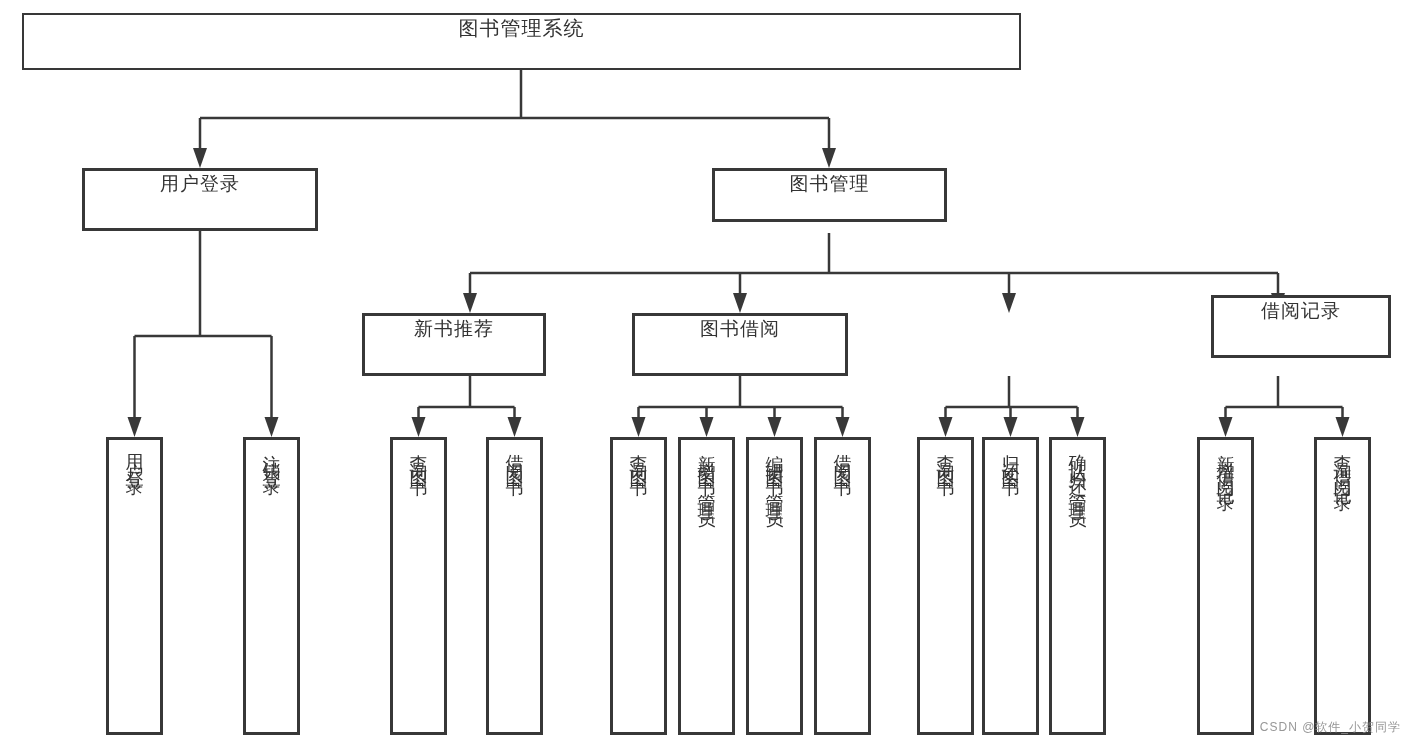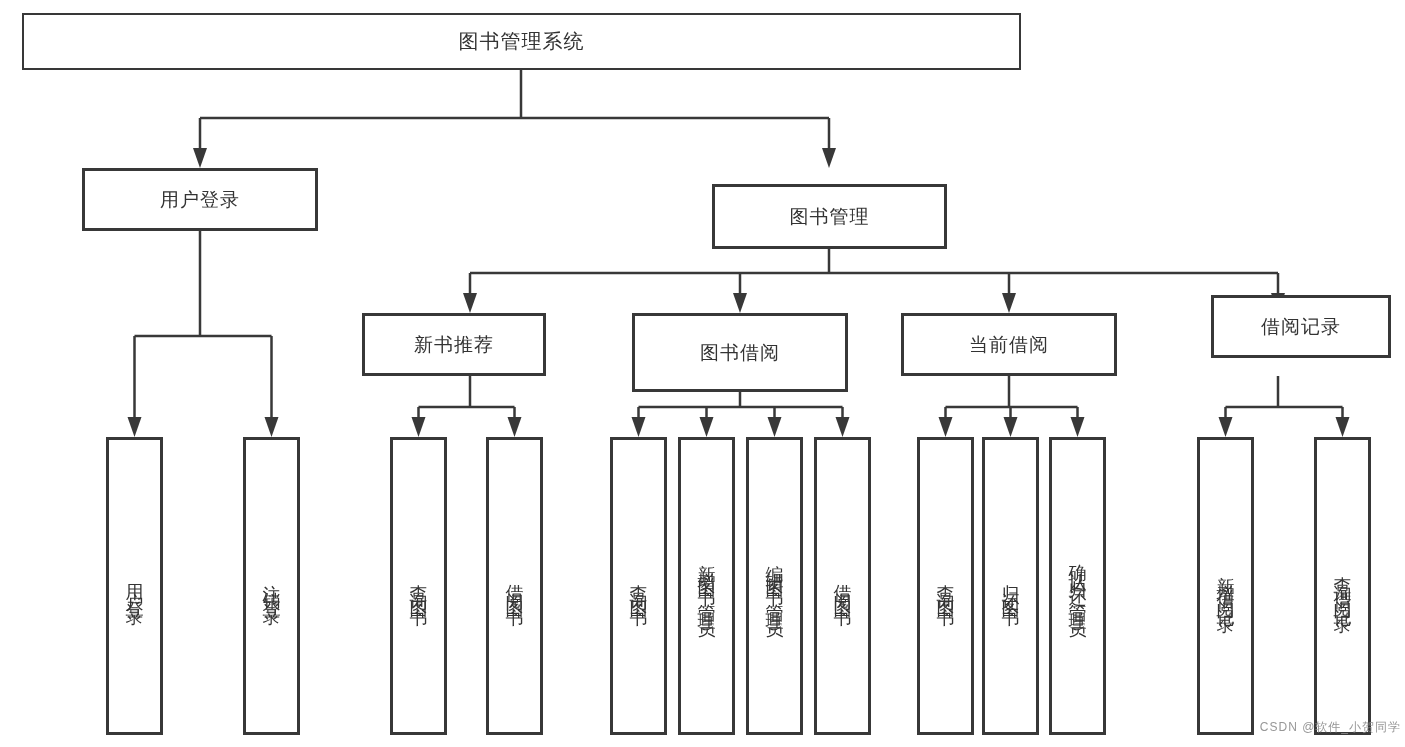--- a/index.html
+++ b/index.html
@@ -10,21 +10,21 @@
     font-family:"Liberation Sans","DejaVu Sans",sans-serif;
     overflow:hidden;
   }
   .connectors{position:absolute;left:0;top:0;width:1405px;height:747px;}
   .box{
     position:absolute;
     box-sizing:border-box;
     background:#ffffff;
     border:3px solid #383838;
     display:flex;
-    align-items:center;
+    align-items:flex-start;
     justify-content:center;
     color:#333333;
     z-index:2;
   }
   .root-box{border-width:2px;font-size:20px;letter-spacing:1px;}
   .mid-box{font-size:19px;letter-spacing:1px;}
   .leaf{top:437px;width:57px;height:298px;}
   .vtext{
     writing-mode:vertical-rl;
     text-orientation:mixed;
@@ -88,32 +88,29 @@
     </g>
   </svg>
 
   <div class="box root-box" style="left:22px;top:13px;width:999px;height:57px;">
     <span>图书管理系统</span>
   </div>
 
   <div class="box mid-box" style="left:82px;top:168px;width:236px;height:63px;">
     <span>用户登录</span>
   </div>
-  <div class="box mid-box" style="left:712px;top:184px;width:235px;height:65px;">
+  <div class="box mid-box" style="left:712px;top:168px;width:235px;height:54px;">
     <span>图书管理</span>
   </div>
 
   <div class="box mid-box" style="left:362px;top:313px;width:184px;height:63px;">
     <span>新书推荐</span>
   </div>
-  <div class="box mid-box" style="left:632px;top:313px;width:216px;height:79px;">
+  <div class="box mid-box" style="left:632px;top:313px;width:216px;height:63px;">
     <span>图书借阅</span>
-  </div>
-  <div class="box mid-box" style="left:901px;top:313px;width:216px;height:63px;">
-    <span>当前借阅</span>
   </div>
   <div class="box mid-box" style="left:1170px;top:295px;width:180px;height:63px;margin-left:41px;">
     <span>借阅记录</span>
   </div>
 
   <div class="box leaf" style="left:106px;">
     <span class="vtext">用户登录</span>
   </div>
   <div class="box leaf" style="left:243px;">
     <span class="vtext">注销登录</span>

